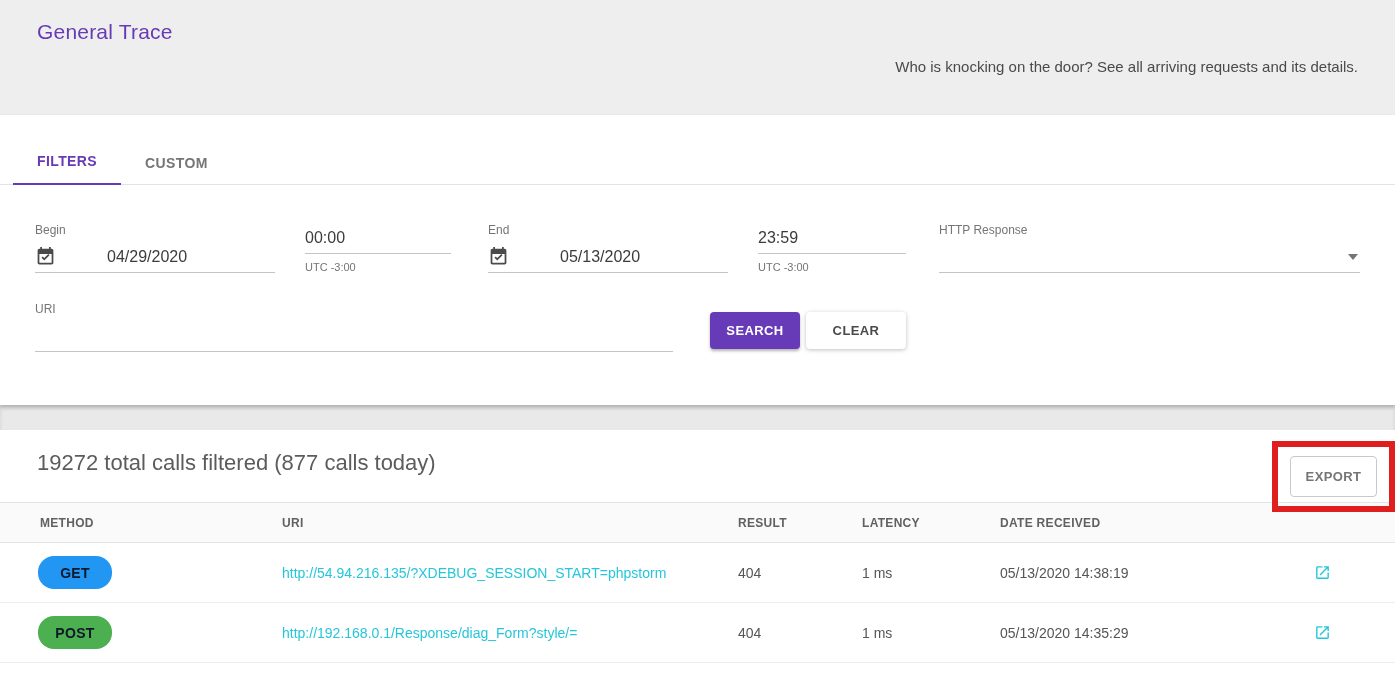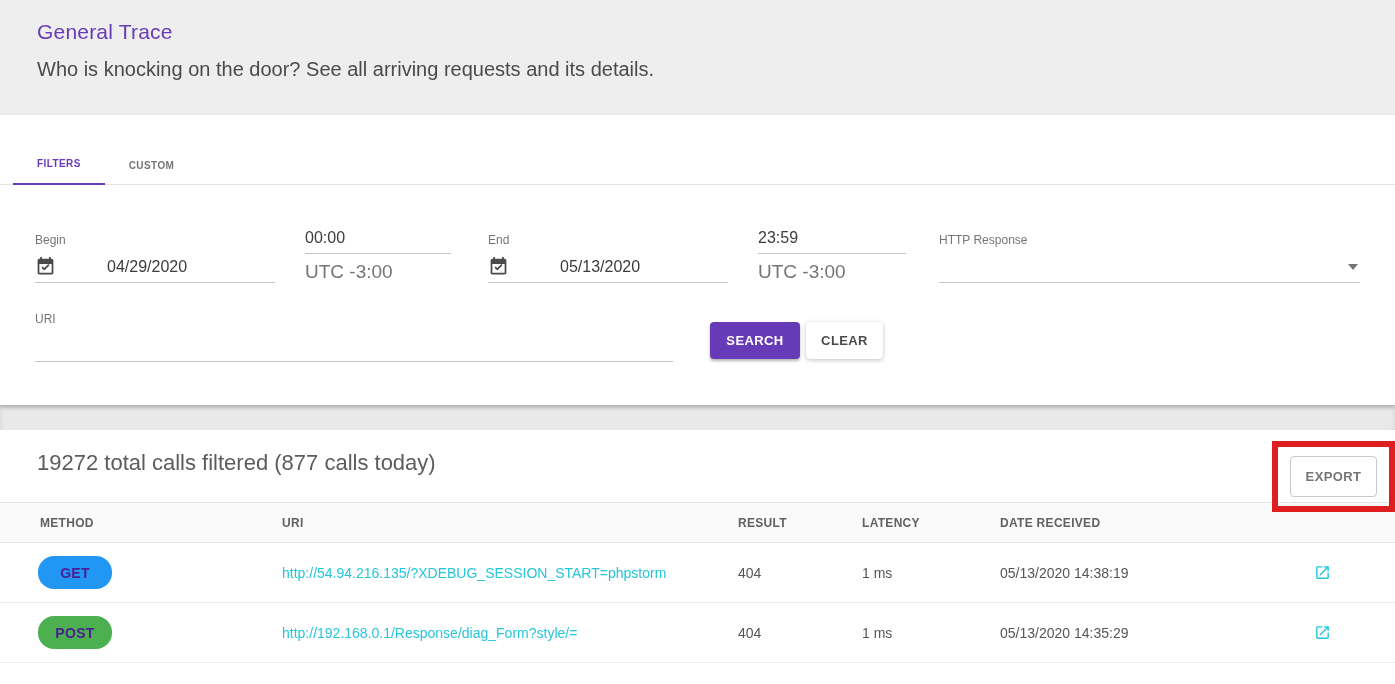--- a/index.html
+++ b/index.html
@@ -3,51 +3,51 @@
 <meta charset="utf-8">
 <style>
   * { margin:0; padding:0; box-sizing:border-box; }
   html,body { width:1395px; height:684px; overflow:hidden; }
   body { font-family:"Liberation Sans", sans-serif; background:#ffffff; color:#555; }
   .page { position:relative; width:1395px; height:684px; }
 
   
   .page-header { background:#eeeeee; height:115px; padding:20px 37px 0; }
   .page-title { color:#673ab7; font-size:21px; font-weight:500; letter-spacing:.2px; }
-  .page-subtitle { color:#4a4a4a; font-size:20px; margin-top:14px; }
+  .page-subtitle { color:#4a4a4a; font-size:15px; margin-top:14px;text-align:right; }
 
   
   .filter-card { background:#fff; height:290px; position:relative; box-shadow:0 2px 4px rgba(0,0,0,.18); }
   .tabs { display:flex; height:70px; align-items:flex-end; padding-left:13px; border-bottom:1px solid #e3e3e3; }
-  .tab { padding:0 24px 14px; font-size:10px; font-weight:700; color:#757575; letter-spacing:.4px; cursor:pointer; margin-bottom:-1px; }
+  .tab { padding:0 24px 14px; font-size:14px; font-weight:700; color:#757575; letter-spacing:.4px; cursor:pointer; margin-bottom:-1px; }
   .tab.active { color:#673ab7; border-bottom:2px solid #673ab7; }
 
   .filter-body { padding:19px 35px 0; }
   .filter-row { display:flex; align-items:flex-end; }
   .field-label { display:block; font-size:12px; color:#757575; margin-bottom:4px; }
   .input-line { display:flex; align-items:center; height:32px; border-bottom:1px solid #c4c4c4;gap:44px; }
   .input-line input { border:none; outline:none; font-family:"Liberation Sans",sans-serif; font-size:16px; color:#3c3c3c; width:100%; background:transparent; }
   .cal-btn { width:22px; height:22px; margin-right:6px; cursor:pointer; flex:0 0 auto; display:flex; align-items:center; }
-  .hint { font-size:19px; color:#757575; margin-top:7px; }
+  .hint { font-size:11px; color:#757575; margin-top:7px; }
 
   .f-begin, .f-end { width:240px; }
   .f-time1 { width:146px; margin-left:30px; }
   .f-time2 { width:148px; margin-left:30px; }
   .f-end { margin-left:37px; }
   .f-http { margin-left:33px; flex:1; }
   .f-time1 .field-label, .f-time2 .field-label { visibility:hidden; }
   .select-line { position:relative; }
   .arrow-down { position:absolute; right:2px; top:13px; width:0; height:0; border-left:5px solid transparent; border-right:5px solid transparent; border-top:6px solid #757575; }
 
   .filter-row2 { display:flex; margin-top:29px; align-items:flex-end; }
   .f-uri { width:638px; }
   .btns { display:flex; margin-left:37px; margin-bottom:3px; }
   .btn { font-family:"Liberation Sans",sans-serif; font-size:13px; font-weight:700; letter-spacing:.4px; border:none; border-radius:4px; cursor:pointer; }
   .btn-search { width:90px; height:37px; background:#673ab7; color:#fff; box-shadow:0 2px 3px rgba(0,0,0,.3); }
-  .btn-clear { width:77px; height:37px; background:#fff; color:#4a4a4a; margin-left:6px; box-shadow:0 1px 4px rgba(0,0,0,.25); }
+  .btn-clear { width:100px; height:37px; background:#fff; color:#4a4a4a; margin-left:6px; box-shadow:0 1px 4px rgba(0,0,0,.25); }
 
   
   .divider-strip { height:25px; background:#e9e9e9; box-shadow:inset 0 3px 4px rgba(0,0,0,.10); }
 
   
   .results-card { background:#fff; height:254px; position:relative; }
   .results-head { padding:20px 37px 0; }
   .results-note { font-size:14px; color:#555; display:flex; align-items:center; }
   .results-note .ext-icon { margin-left:7px; }
   .results-summary { font-size:22px; color:#5c5c5c; margin-top:0; font-weight:400; }
@@ -55,21 +55,21 @@
   .annotation-box { position:absolute; left:1272px; top:11px; width:123px; height:71px; border:6px solid #df1f1f; display:flex; align-items:center; justify-content:center; }
   .btn-export { width:87px; height:41px; background:#fff; border:1px solid #c9c9c9; border-radius:4px; color:#757575; font-size:13px; font-weight:700; letter-spacing:.4px; cursor:pointer; font-family:"Liberation Sans",sans-serif; }
 
   
   .trace-table { margin-top:26px; }
   .t-row { display:grid; grid-template-columns:242px 456px 124px 138px 290px 1fr; align-items:center; padding:0 40px; }
   .t-head { height:41px; background:#fafafa; border-top:1px solid #e4e4e4; border-bottom:1px solid #e4e4e4; }
   .t-head .t-cell { font-size:12px; font-weight:700; color:#616161; letter-spacing:.3px; }
   .t-body .t-row { height:60px; border-bottom:1px solid #ededed; background:#fff; }
   .t-cell { font-size:14px; color:#555; }
-  .method-badge { display:inline-flex; align-items:center; justify-content:center; width:74px; height:33px; border-radius:16px; color:#4c1d95; font-size:14px; font-weight:700; letter-spacing:.3px; cursor:pointer; margin-left:-2px; }
+  .method-badge { display:inline-flex; align-items:center; justify-content:center; width:74px; height:33px; border-radius:16px; color:#0f172a; font-size:14px; font-weight:700; letter-spacing:.3px; cursor:pointer; margin-left:-2px; }
   .uri-link { color:#26c6da; font-size:14px; cursor:pointer; text-decoration:none; }
   .row-action { display:flex; justify-content:center; }
   .ext-icon { width:17px; height:17px; display:inline-flex; cursor:pointer; }
   .ext-icon svg { width:100%; height:100%; }
 </style>
 </head>
 <body>
 
 <div class="page">
 

